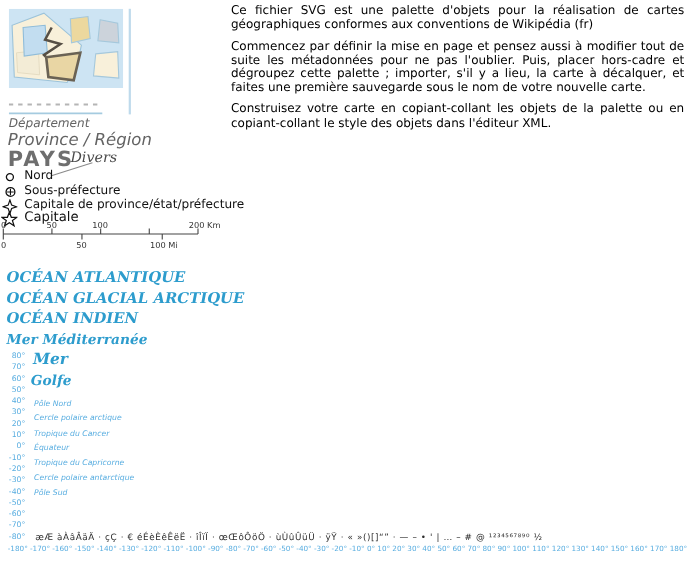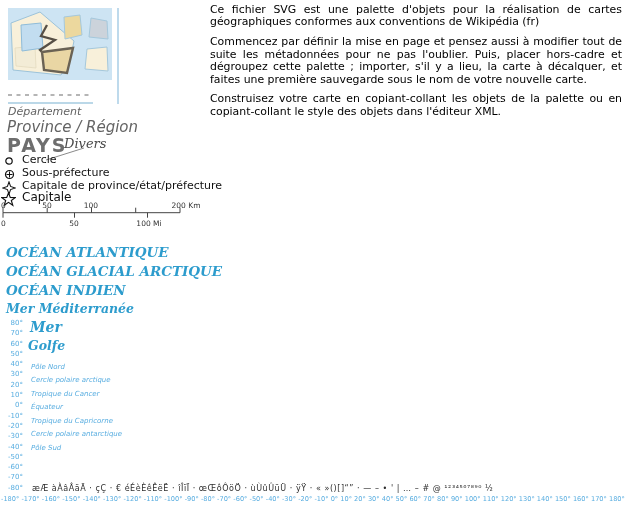--- a/index.html
+++ b/index.html
@@ -6,21 +6,21 @@
   #canvas{position:relative;width:626px;height:512px;background:#fff;overflow:hidden;
           font-family:"DejaVu Sans","Liberation Sans",sans-serif;color:#1a1a1a;}
   .abs{position:absolute;}
   .gray-it{color:#636363;font-style:italic;}
   .ocean{font-family:"DejaVu Serif","Liberation Serif",serif;font-weight:bold;font-style:italic;
          color:#2d9ccd;white-space:nowrap;}
   .geo-name{position:absolute;left:31px;color:#58ade0;font-size:7px;font-style:italic;white-space:nowrap;height:10px;line-height:10px;}
   .marker-row{position:absolute;left:22px;font-size:11px;line-height:13px;color:#111;white-space:nowrap;}
   #lat-col{position:absolute;left:0;top:318px;width:23px;text-align:right;}
   #lat-col span{display:block;height:10.3px;line-height:10.3px;font-size:7px;color:#58ade0;}
-  #lon-row{position:absolute;left:1px;right:1px;top:495px;display:flex;justify-content:space-between;
+  #lon-row{position:absolute;left:7px;right:1px;top:495px;display:flex;justify-content:space-between;
            font-size:6.6px;color:#58ade0;white-space:nowrap;}
   #char-line{position:absolute;left:32px;top:484px;font-size:8px;letter-spacing:0.55px;color:#2e2e2e;white-space:nowrap;}
   #instructions{position:absolute;left:210px;top:4px;width:412px;font-size:10.9px;line-height:12.4px;
                 color:#000;text-align:justify;}
   #instructions p{margin:0 0 7.5px 0;}
   svg text{font-family:"DejaVu Sans","Liberation Sans",sans-serif;}
 </style>
 </head>
 <body>
 
@@ -49,21 +49,21 @@
   <div class="abs gray-it" style="left:7px;top:118px;font-size:15px;">Province / Région</div>
   <div class="abs" style="left:7px;top:134px;font-size:19px;font-weight:bold;letter-spacing:2px;color:#6e6e6e;">PAYS</div>
   <div class="abs" style="left:64px;top:136px;font-size:13px;font-style:italic;color:#4a4a4a;font-family:'DejaVu Serif','Liberation Serif',serif;">Divers</div>
   <svg class="abs" style="left:44px;top:144px;" width="44" height="18" viewBox="0 0 44 18">
     <line x1="2" y1="16" x2="40" y2="4" stroke="#8a8a8a" stroke-width="1"></line>
   </svg>
 
   <svg class="abs" style="left:3px;top:155px;" width="12" height="12" viewBox="0 0 12 12">
     <circle cx="6" cy="6" r="3.2" fill="#fff" stroke="#111" stroke-width="1.2"></circle>
   </svg>
-  <div class="marker-row" style="top:153px;">Cercle</div>
+  <div class="marker-row" style="top:153px;">Nord</div>
 
   <svg class="abs" style="left:3px;top:168px;" width="13" height="13" viewBox="0 0 13 13">
     <circle cx="6.5" cy="6.5" r="4" fill="#fff" stroke="#111" stroke-width="1.2"></circle>
     <line x1="6.5" y1="3.5" x2="6.5" y2="9.5" stroke="#111" stroke-width="1"></line>
     <line x1="3.5" y1="6.5" x2="9.5" y2="6.5" stroke="#111" stroke-width="1"></line>
   </svg>
   <div class="marker-row" style="top:166px;">Sous-préfecture</div>
 
   <svg class="abs" style="left:2px;top:181px;" width="14" height="14" viewBox="0 0 16 16">
     <path d="M8 1 L9.8 6.2 L15 8 L9.8 9.8 L8 15 L6.2 9.8 L1 8 L6.2 6.2 Z" fill="#fff" stroke="#111" stroke-width="1.2" stroke-linejoin="miter"></path>

